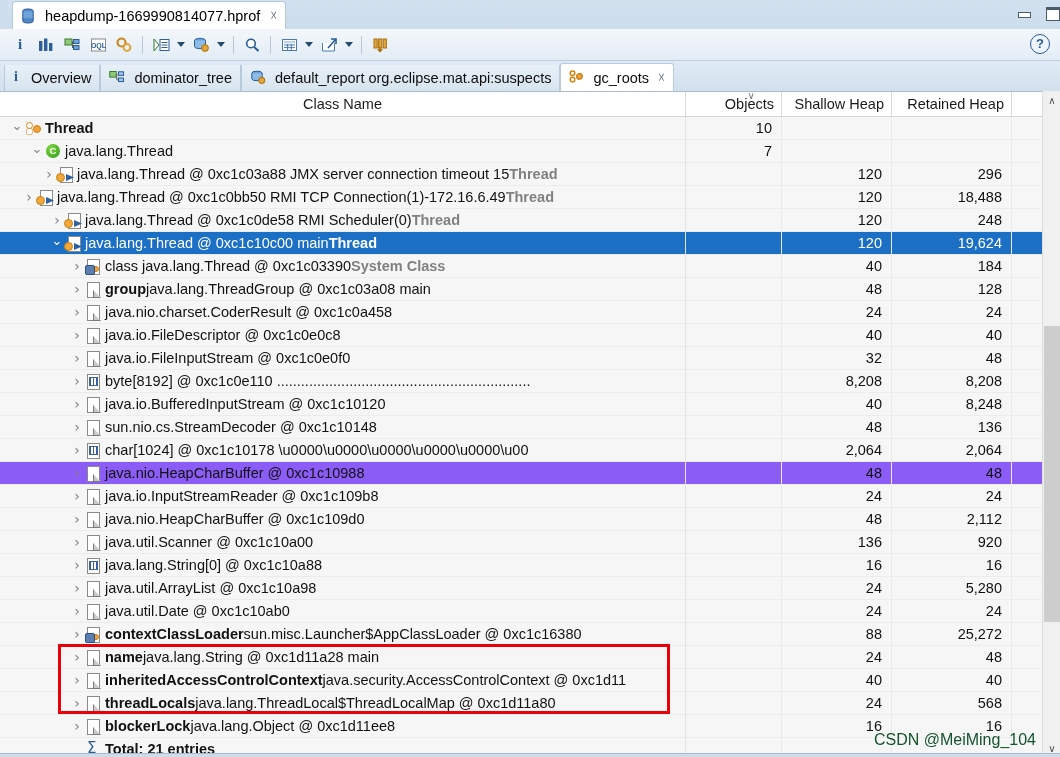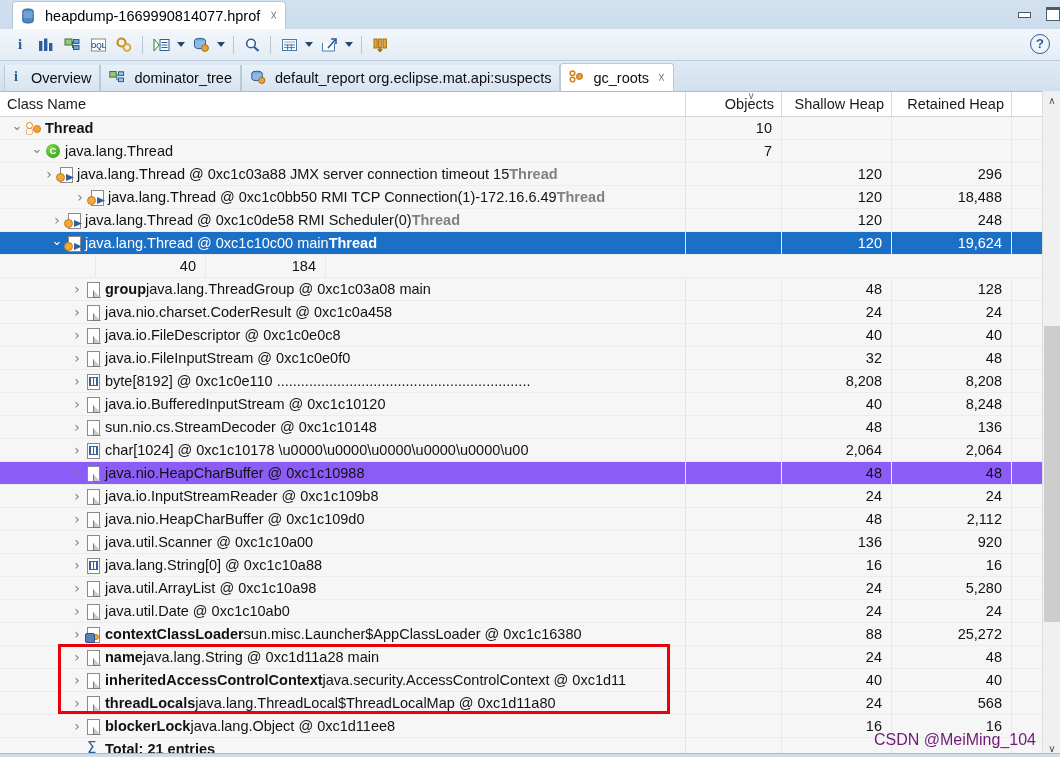--- a/index.html
+++ b/index.html
@@ -107,21 +107,21 @@
   }
   #header {
     position: relative; height: 25px; width: 1060px;
     background: #ffffff; border-bottom: 1px solid #d4d4d4;
     display: flex; font-size: 14.5px; color: #1a1a1a;
   }
   .hcell {
     display: flex; align-items: center; height: 24px;
     border-right: 1px solid #d9d9d9; padding: 0 7px; position: relative;
   }
-  .hcell.name { width: 686px; justify-content: flex-start; }
+  .hcell.name { width: 686px; justify-content: center; }
   .hcell.num  { justify-content: flex-end; }
   .hcell.objects  { width: 96px; }
   .hcell.shallow  { width: 110px; }
   .hcell.retained { width: 120px; }
   .sort-ind {
     position: absolute; top: -2px; left: 50%; margin-left: 14px;
     color: #6a7a88; font-size: 10px; font-family: "DejaVu Sans", sans-serif;
   }
 
   #rows { position: relative; width: 1060px; }
@@ -256,21 +256,21 @@
   #vscroll .up  { position: absolute; top: 0; }
   #vscroll .dn  { position: absolute; bottom: 0; }
   #vthumb {
     position: absolute; left: 1px; top: 235px; width: 16px; height: 296px;
     background: #cdcdcd; cursor: pointer;
   }
 
   
   #watermark {
     position: absolute; right: 24px; bottom: 8px;
-    font-size: 16px; color: #701a75; z-index: 25; pointer-events: none;
+    font-size: 16px; color: #14532d; z-index: 25; pointer-events: none;
     white-space: nowrap;
   }
 
   
   #bottomedge {
     position: absolute; left: 0; bottom: 0; width: 1060px; height: 4px;
     background: #cdddec; border-top: 1px solid #a9bccd; z-index: 40;
   }
 </style>
 </head>
@@ -475,21 +475,21 @@
             </span>
             <span>java.lang.Thread @ 0xc1c03a88  JMX server connection timeout 15</span> 
             <span class="lbl-gray">Thread</span>
           </div>
           <div class="c-num c-objects"></div>
           <div class="c-num c-shallow">120</div>
           <div class="c-num c-retained">296</div>
           <div class="c-pad"></div>
         </div>
         <div class="row alt">
-          <div class="c-name" style="padding-left:73px">
+          <div class="c-name" style="padding-left:22px">
             <span class="twisty closed"></span>
             <span class="ico ico-thread">
               <span class="thr-flag"></span>
             </span>
             <span>java.lang.Thread @ 0xc1c0bb50  RMI TCP Connection(1)-172.16.6.49</span> 
             <span class="lbl-gray">Thread</span>
           </div>
           <div class="c-num c-objects"></div>
           <div class="c-num c-shallow">120</div>
           <div class="c-num c-retained">18,488</div>
@@ -517,20 +517,29 @@
             </span>
             <span>java.lang.Thread @ 0xc1c10c00  main</span> 
             <span class="lbl-gray">Thread</span>
           </div>
           <div class="c-num c-objects"></div>
           <div class="c-num c-shallow">120</div>
           <div class="c-num c-retained">19,624</div>
           <div class="c-pad"></div>
         </div>
         <div class="row alt">
+          <div class="c-name" style="padding-left:70px">
+            <span class="twisty closed"></span>
+            <span class="ico ico-classref">
+              <span class="cls-dot"></span>
+            </span>
+            <span class="lbl-bold"><class></class></span> 
+            <span>class java.lang.Thread @ 0xc1c03390</span> 
+            <span class="lbl-gray">System Class</span>
+          </div>
           <div class="c-num c-objects"></div>
           <div class="c-num c-shallow">40</div>
           <div class="c-num c-retained">184</div>
           <div class="c-pad"></div>
         </div>
         <div class="row alt">
           <div class="c-name" style="padding-left:70px">
             <span class="twisty closed"></span>
             <span class="ico ico-obj"></span>
             <span class="lbl-bold">group</span> 

